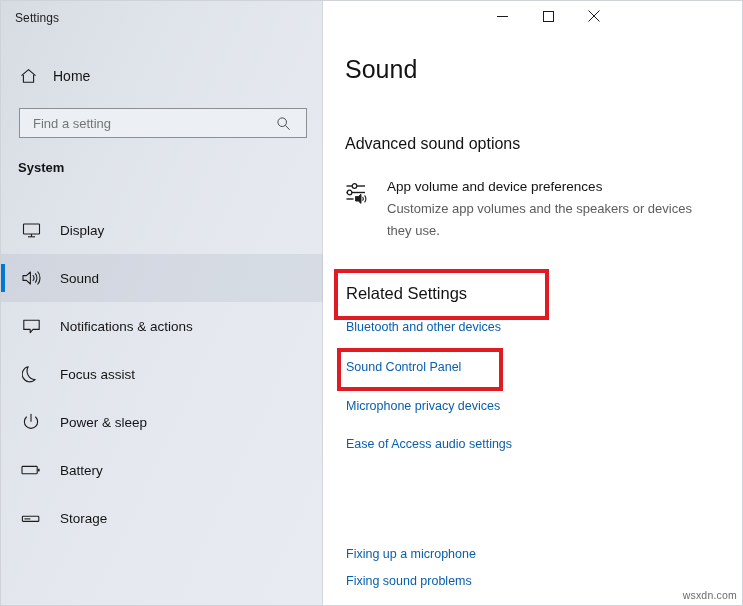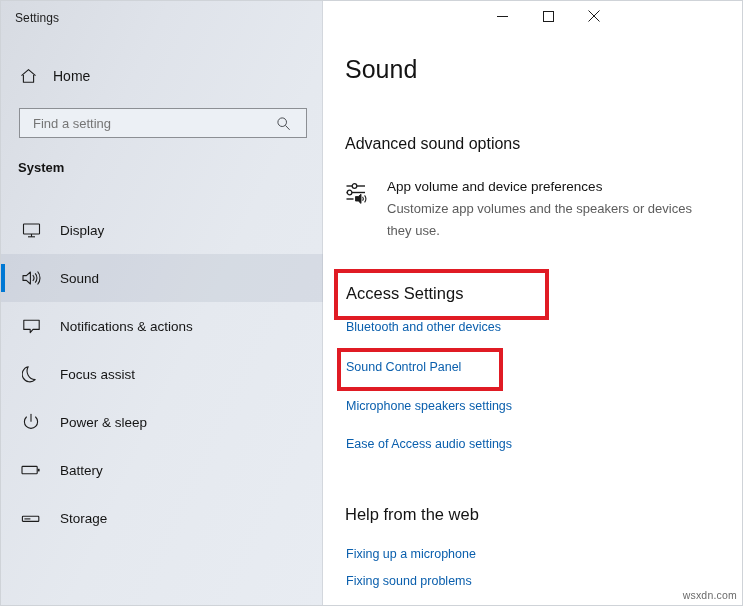--- a/index.html
+++ b/index.html
@@ -322,28 +322,27 @@
           <path d="M17.6 15.8 A3.4 3.4 0 0 1 17.6 19.8" fill="none" stroke="#1c1c1c" stroke-width="1.1"></path>
           <path d="M19.6 14.3 A5.8 5.8 0 0 1 19.6 21.3" fill="none" stroke="#1c1c1c" stroke-width="1.1"></path>
         </svg>
       </span>
       <div id="adv-text">
         <div id="adv-title">App volume and device preferences</div>
         <div id="adv-desc">Customize app volumes and the speakers or devices they use.</div>
       </div>
     </div>
 
-    <div id="related-heading">Access Settings</div>
+    <div id="related-heading">Related Settings</div>
 
     <a class="link" id="link-bluetooth" href="#">Bluetooth and other devices</a>
     <a class="link" id="link-sound-cp" href="#">Sound Control Panel</a>
-    <a class="link" id="link-mic-priv" href="#">Microphone speakers settings</a>
+    <a class="link" id="link-mic-priv" href="#">Microphone privacy devices</a>
     <a class="link" id="link-ease" href="#">Ease of Access audio settings</a>
 
-    <div id="help-heading">Help from the web</div>
 
     <a class="link" id="link-setup-mic" href="#">Fixing up a microphone</a>
     <a class="link" id="link-fix-sound" href="#">Fixing sound problems</a>
 
   </div>
 
   <div class="redbox" id="redbox-related"></div>
   <div class="redbox" id="redbox-soundcp"></div>
 
   <div id="watermark">wsxdn.com</div>

